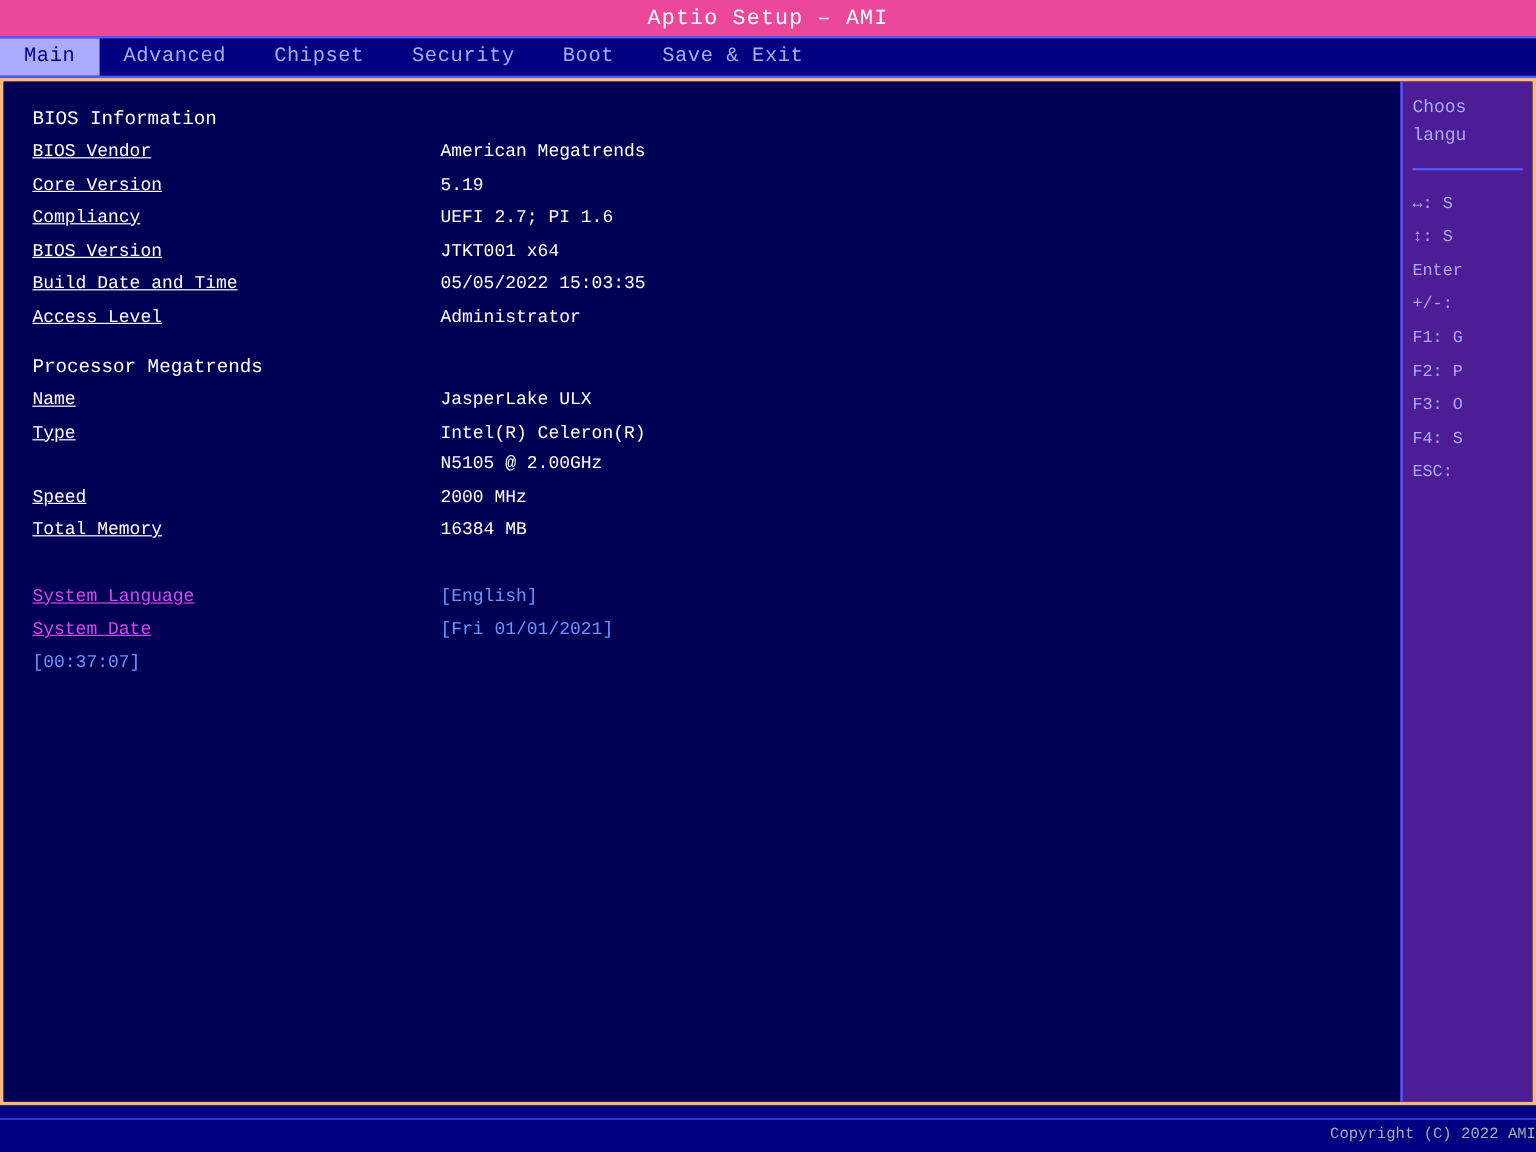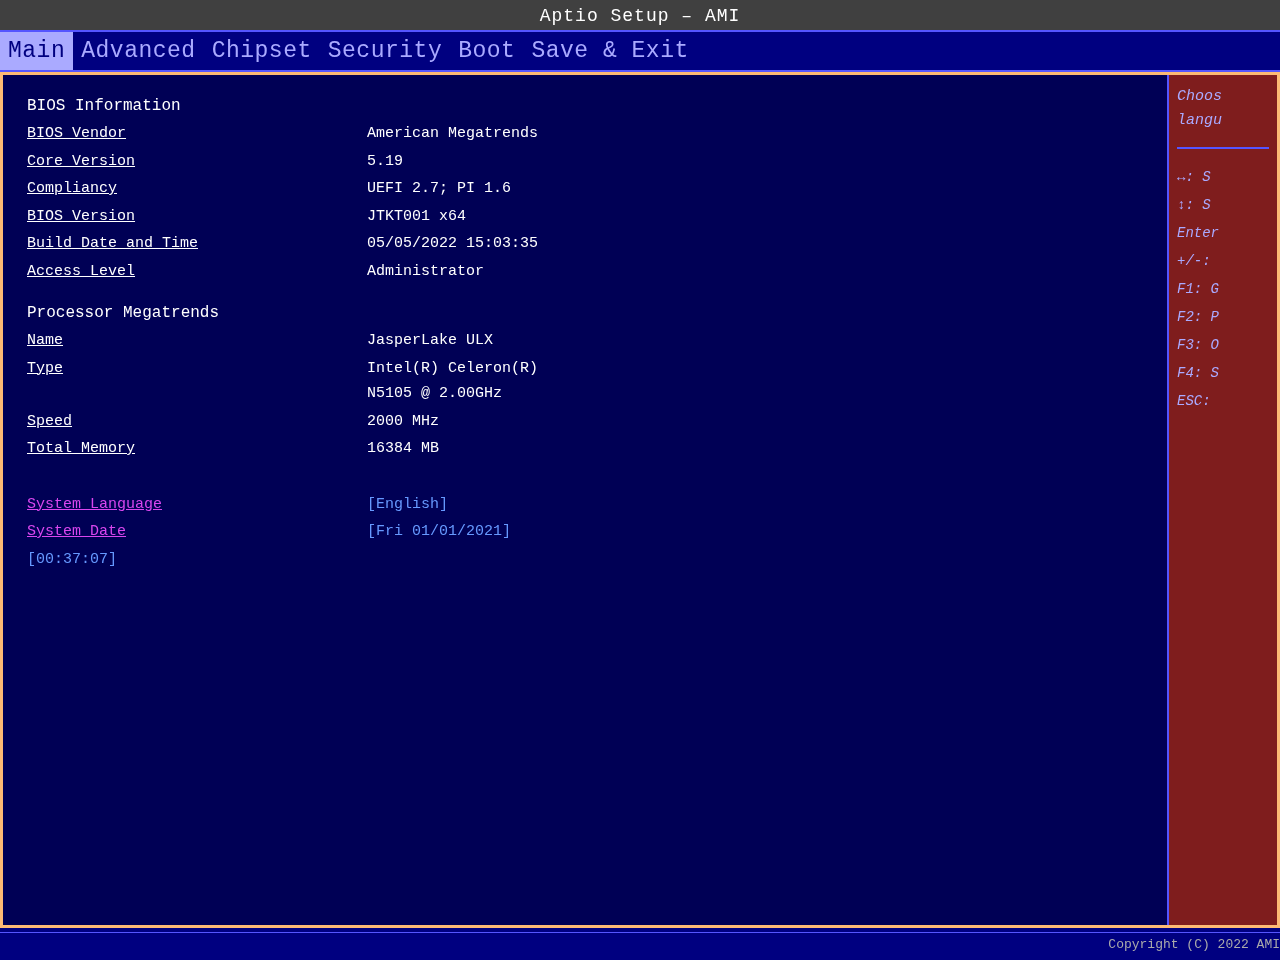--- a/index.html
+++ b/index.html
@@ -8,41 +8,41 @@
       width: 1280px;
       height: 960px;
       background: #000080;
       font-family: 'Courier New', Courier, monospace;
       overflow: hidden;
       position: relative;
     }
 
     
     .title-bar {
-      background: #404040;
+      background: #ec4899;
       color: #ffffff;
       text-align: center;
       padding: 6px 0 4px 0;
       font-size: 18px;
       letter-spacing: 1px;
     }
 
     
     .menu-bar {
       display: flex;
       align-items: stretch;
       background: #000080;
       border-top: 2px solid #5555ff;
       border-bottom: 2px solid #5555ff;
       padding: 0;
     }
 
     .menu-item {
-      padding: 6px 8px;
-      font-size: 23px;
+      padding: 6px 20px;
+      font-size: 17px;
       color: #aaaaff;
       cursor: pointer;
       letter-spacing: 0.5px;
       text-align: center;
     }
 
     .menu-item.active {
       background: #aaaaff;
       color: #000080;
     }
@@ -59,27 +59,26 @@
     .main-panel {
       flex: 1;
       background: #000055;
       padding: 18px 24px;
       overflow: hidden;
     }
 
     
     .help-panel {
       width: 110px;
-      background: #7f1d1d;
+      background: #4c1d95;
       border-left: 2px solid #5555ff;
       padding: 10px 8px;
       color: #aaaaff;
       font-size: 15px;
       overflow: hidden;
-      font-style: italic;
     }
 
     .help-panel .help-text {
       color: #aaaaff;
       font-size: 15px;
       line-height: 1.6;
       word-break: break-word;
     }
 
     .help-divider {

